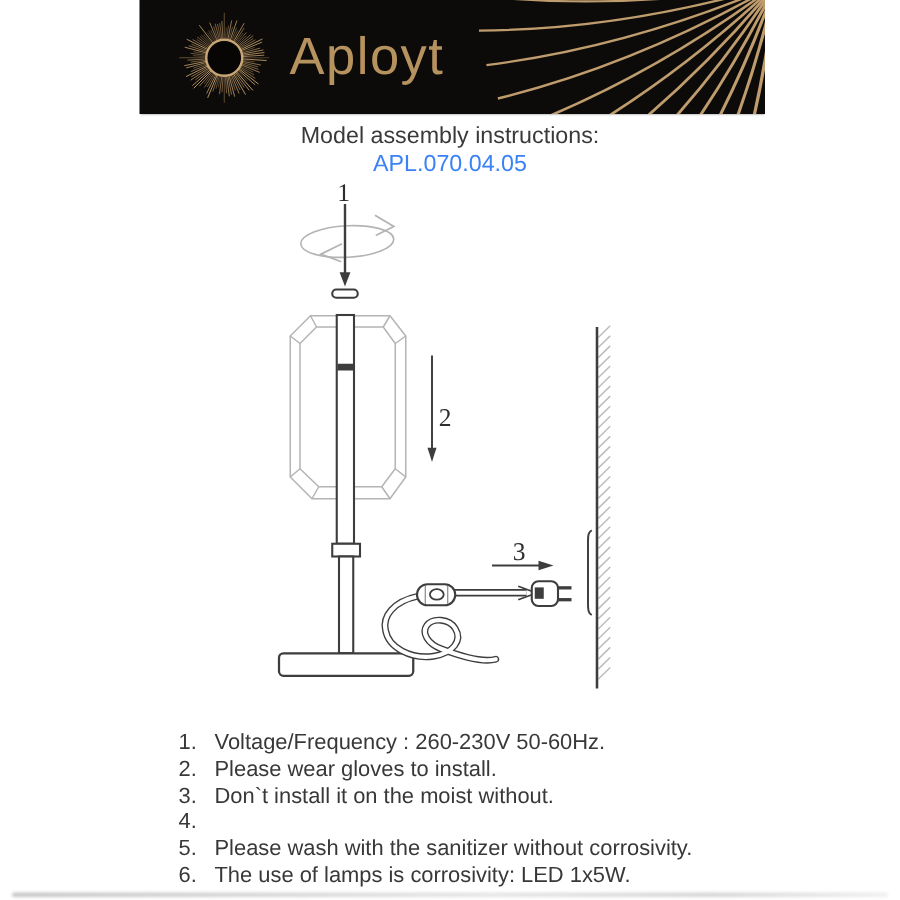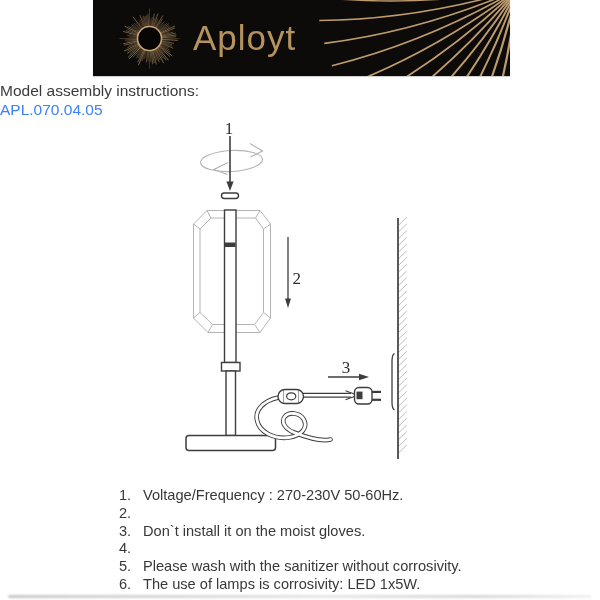--- a/index.html
+++ b/index.html
@@ -13,21 +13,21 @@
     background:#0d0b09;box-shadow:0 1px 1px rgba(0,0,0,.18);
   }
   .banner svg{position:absolute;}
   .brand{
     position:absolute;left:100px;top:14px;width:210px;height:48px;
     font-size:35px;line-height:48px;letter-spacing:1px;font-weight:400;
     color:#b6925f;
   }
   
   .hdr{
-    position:absolute;left:0;top:82px;width:600px;text-align:left;
+    position:absolute;left:0;top:82px;width:600px;text-align:center;
   }
   .hdr .title{font-size:15.5px;line-height:18px;color:#3a3a3a;margin:0;}
   .hdr .model{font-size:15.5px;line-height:18px;color:#3b82f6;margin:1px 0 0 0;}
   
   .diagram{position:absolute;left:0;top:0;width:600px;height:600px;}
   .num-label{font-family:"Liberation Serif",serif;font-size:17px;fill:#2e2e2e;}
   
   .instructions{position:absolute;left:0;top:487px;width:600px;}
   .instructions .row{display:flex;padding-left:119px;font-size:14.6px;line-height:17.8px;color:#383838;}
   .instructions .num{width:24px;flex:0 0 24px;}
@@ -275,28 +275,29 @@
           <line x1="398.8" y1="452.8" x2="406.8" y2="445.0" stroke="#bdbdbd" stroke-width="1"></line>
         </g>
       <line x1="398" y1="218" x2="398" y2="459" stroke="#3d3d3d" stroke-width="1.7"></line>
       <path stroke="#3d3d3d" stroke-width="1.3" d="M 394.5,353.5 C 392.2,354.8 392,357 392,361 L 392,402.5 C 392,406.5 392.2,408.7 394.5,410"></path>
     </g>
   </svg>
 
   <div class="instructions">
     <div class="row">
       <span class="num">1.</span>
-      <span class="txt">Voltage/Frequency : 270-230V 50-60Hz.</span>
+      <span class="txt">Voltage/Frequency : 260-230V 50-60Hz.</span>
     </div>
     <div class="row">
       <span class="num">2.</span>
+      <span class="txt">Please wear gloves to install.</span>
     </div>
     <div class="row">
       <span class="num">3.</span>
-      <span class="txt">Don`t install it on the moist gloves.</span>
+      <span class="txt">Don`t install it on the moist without.</span>
     </div>
     <div class="row">
       <span class="num">4.</span>
     </div>
     <div class="row">
       <span class="num">5.</span>
       <span class="txt">Please wash with the sanitizer without corrosivity.</span>
     </div>
     <div class="row">
       <span class="num">6.</span>

